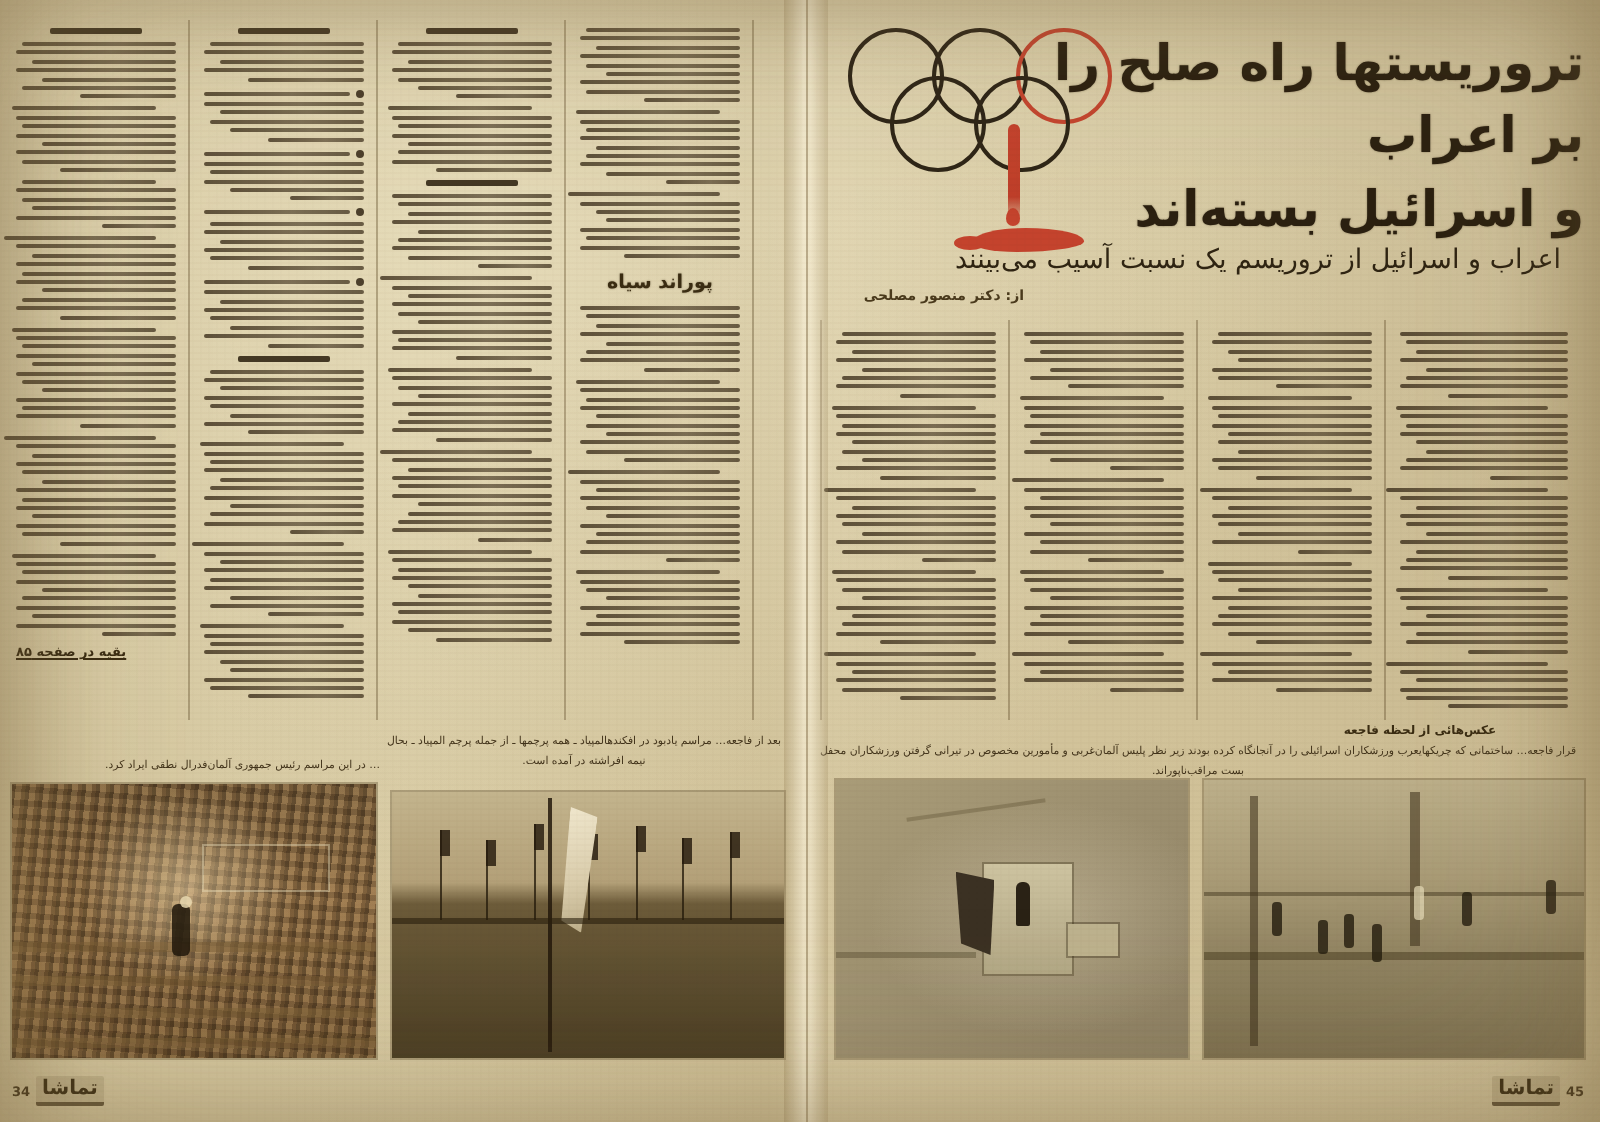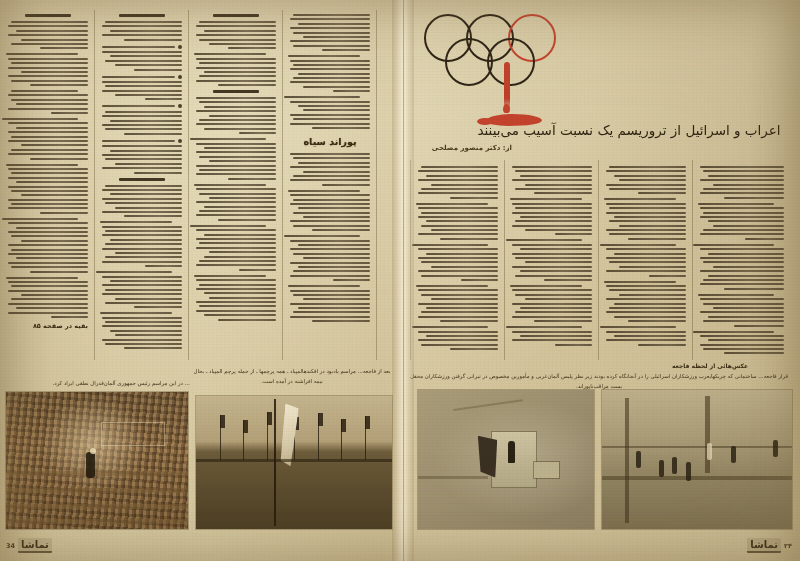--- a/index.html
+++ b/index.html
@@ -57,21 +57,21 @@
   .datehead{
     height:3px;width:58%;margin:0 auto 4px auto;border-radius:1px;
     background:rgba(45,34,16,.88);
   }
   .subhead{
     text-align:center;margin:7px 0 6px 0;
     font-size:9.5px;font-weight:bold;color:#3a2c12;letter-spacing:.5px;
     text-shadow:0 0 1px rgba(60,46,22,.55);
   }
   .contnote{
-    text-align:right;font-size:6.5px;font-weight:bold;color:#3a2c12;margin-top:4px;
+    text-align:left;font-size:6.5px;font-weight:bold;color:#3a2c12;margin-top:4px;text-decoration:underline;
   }
 
   
   #headline{
     position:absolute;right:8px;top:14px;width:292px;text-align:right;
     font-family:"DejaVu Sans","Liberation Sans",sans-serif;
     font-weight:bold;color:#2b2010;
     font-size:25px;line-height:1.45;letter-spacing:-0.5px;
     text-shadow:0 0 1px rgba(50,38,18,.5);
   }
@@ -576,20 +576,24 @@
       <div class="ring" style="left:4px;top:6px;width:44px;height:44px;"></div>
       <div class="ring" style="left:46px;top:6px;width:44px;height:44px;"></div>
       <div class="ring red" style="left:88px;top:6px;width:44px;height:44px;"></div>
       <div class="ring" style="left:25px;top:30px;width:44px;height:44px;"></div>
       <div class="ring" style="left:67px;top:30px;width:44px;height:44px;"></div>
       <div id="blood-drip"></div>
       <div id="blood-bead"></div>
       <div id="blood-pool"></div>
     </div>
 
+    <div id="headline">
+      <div>تروریستها راه صلح را بر اعراب</div>
+      <div>و اسرائیل بسته‌اند</div>
+    </div>
     <div id="subhead">اعراب و اسرائیل از تروریسم یک نسبت آسیب می‌بینند</div>
     <div id="byline">از: دکتر منصور مصلحی</div>
 
     <div class="rule" style="left:10px;top:160px;height:200px;"></div>
     <div class="rule" style="left:104px;top:160px;height:200px;"></div>
     <div class="rule" style="left:198px;top:160px;height:200px;"></div>
     <div class="rule" style="left:292px;top:160px;height:200px;"></div>
 
     <div class="col" style="left:18px;top:166px;width:80px;">
       <div class="para">
@@ -830,21 +834,21 @@
         <div class="walker" style="left:30%;top:50%;"></div>
         <div class="walker" style="left:37%;top:48%;"></div>
         <div class="walker" style="left:44%;top:52%;height:19px;"></div>
         <div class="walker" style="left:55%;top:38%;background:rgba(225,215,180,.75);"></div>
         <div class="walker" style="left:68%;top:40%;"></div>
         <div class="walker" style="left:90%;top:36%;"></div>
       </div>
     </div>
 
     <div class="masthead" id="mast-right">
-      <span class="mast-num">۲۴</span>
+      <span class="mast-num">45</span>
       <span class="mast-mark">تماشا</span>
     </div>
   </div>
 
   <div id="gutter"></div>
   <div id="gutterline"></div>
   <div id="grain"></div>
   <div id="vignette"></div>
 </div>
 

